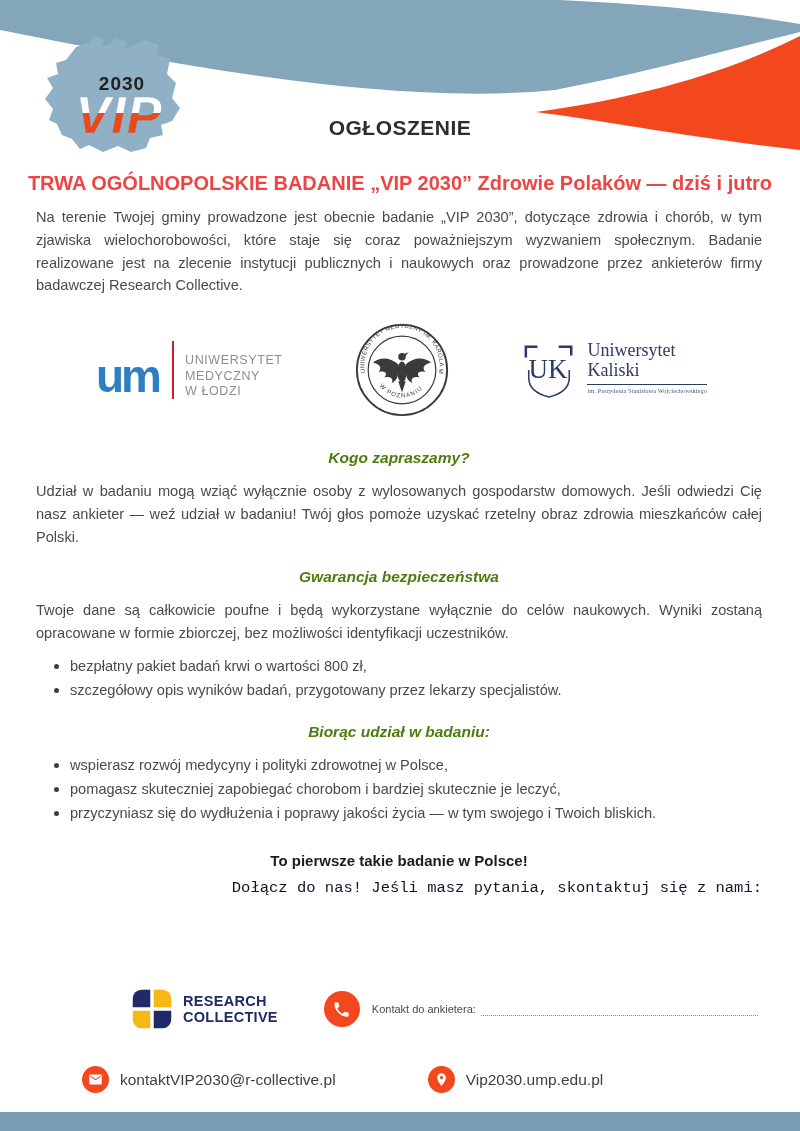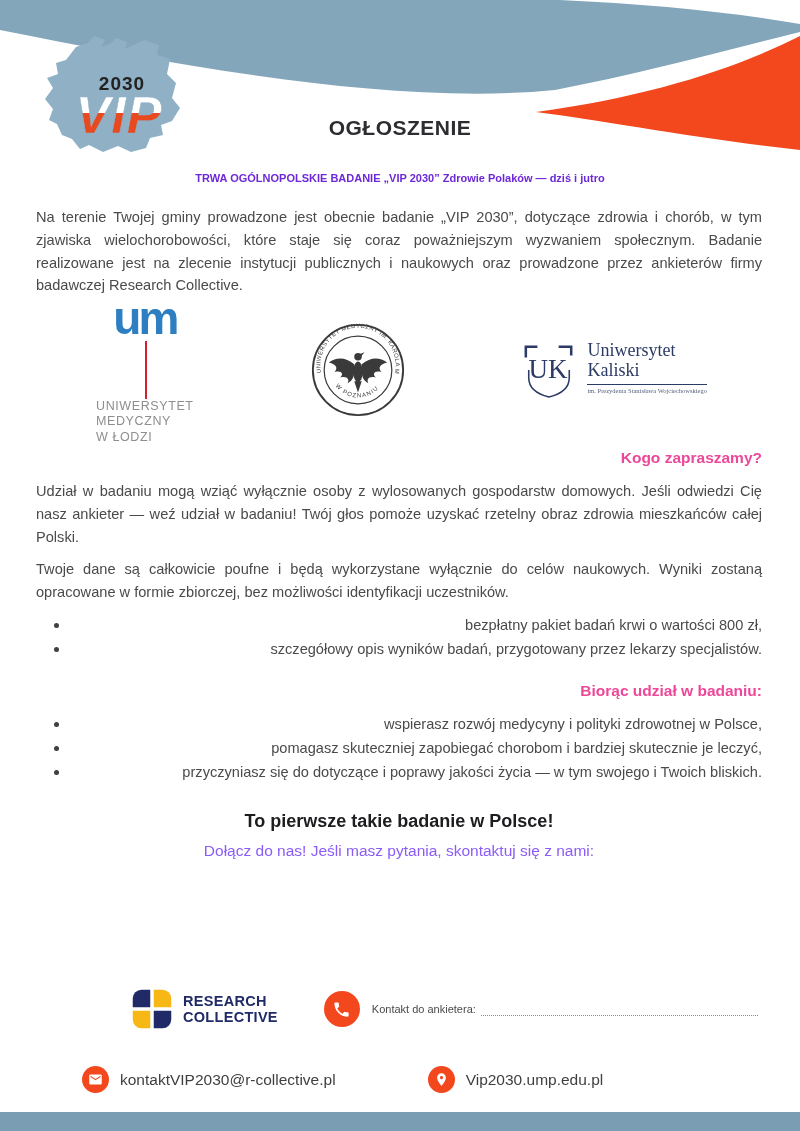--- a/index.html
+++ b/index.html
@@ -6,46 +6,46 @@
   body{font-family:"Liberation Sans","DejaVu Sans",sans-serif;background:#fff;}
   .page{position:relative;width:800px;height:1131px;margin:0 auto;background:#fff;overflow:hidden;}
 
   
   .top-waves{position:absolute;top:0;left:0;}
   .vip-logo{position:absolute;top:28px;left:26px;width:170px;height:138px;}
 
   .title{position:absolute;top:116px;left:0;width:100%;text-align:center;margin:0;
          font-size:21px;font-weight:800;letter-spacing:.5px;color:#2c2c31;}
   .subtitle{position:absolute;top:172px;left:0;width:100%;text-align:center;
-            font-size:11px;font-weight:bold;color:#6d28d9;}
+            font-size:20px;font-weight:bold;color:#ef4444;}
 
   .content{position:absolute;top:206px;left:36px;right:38px;font-size:14.6px;color:#4a4a4a;}
   .content p{margin:0 0 10px;text-align:justify;line-height:1.56;}
 
   .logos-row{display:flex;align-items:center;justify-content:space-between;
              padding:12px 55px 8px 60px;height:102px;}
-  .um-logo{display:flex;align-items:center;flex-direction:column;}
+  .um-logo{display:flex;align-items:flex-end;}
   .um-mark{font-weight:800;font-size:46px;color:#2e7fc2;letter-spacing:-3px;line-height:1;}
   .um-sep{width:2px;height:58px;background:#d21f2e;margin:0 11px 0 13px;}
   .um-text{color:#8e8e8e;font-size:12.5px;letter-spacing:.6px;line-height:1.22;}
 
   .uk-logo{display:flex;align-items:flex-start;justify-content:space-between;}
   .uk-text{margin-left:10px;font-family:"Liberation Serif","DejaVu Serif",serif;color:#2c3a66;}
   .uk-name{font-size:18px;line-height:1.08;}
   .uk-rule{border:none;border-top:1px solid #2c3a66;margin:4px 0 2px;}
   .uk-sub{font-size:6.5px;color:#56617f;white-space:nowrap;}
 
-  .section-heading{text-align:right;font-size:15.5px;color:#ec4899;margin:20px 0 13px;font-weight:bold;}
-
-  ul.bullets{list-style:none;margin:0 0 4px;padding:0 0 0 18px;text-align:right;}
+  .section-heading{text-align:center;font-size:15.5px;color:#4d7c0f;margin:20px 0 13px;font-weight:bold;font-style:italic;}
+
+  ul.bullets{list-style:none;margin:0 0 4px;padding:0 0 0 18px;}
   ul.bullets li{position:relative;padding-left:16px;line-height:1.64;}
   ul.bullets li::before{content:"";position:absolute;left:0;top:9px;width:5px;height:5px;border-radius:50%;background:#3f3f3f;}
 
-  .cta-heading{text-align:center;font-size:18px;font-weight:bold;color:#1d1d20;margin:26px 0 10px;}
-  .cta-line{text-align:center;font-size:15.5px;color:#8b5cf6;}
+  .cta-heading{text-align:center;font-size:15px;font-weight:bold;color:#1d1d20;margin:26px 0 10px;}
+  .cta-line{text-align:right;font-size:15.5px;color:#0f172a;font-family:Liberation Mono, monospace;}
 
   .rc-row{position:absolute;top:988px;left:130px;right:42px;display:flex;align-items:center;}
   .rc-logo{display:flex;align-items:center;}
   .rc-text{margin-left:9px;color:#1f2a66;font-weight:800;font-size:14.5px;letter-spacing:.3px;line-height:1.12;}
   .icon-circle{border-radius:50%;background:#f3481e;display:flex;align-items:center;justify-content:center;flex:0 0 auto;}
   .phone-circle{width:36px;height:36px;margin-left:46px;}
   .contact-label{margin-left:12px;font-size:11px;color:#4a4a4a;white-space:nowrap;}
   .dotted-fill{flex:1;border-bottom:1.5px dotted #8a8a8a;height:13px;margin-left:5px;}
 
   .footer-contacts{position:absolute;top:1066px;left:82px;right:60px;display:flex;align-items:center;}
@@ -133,32 +133,33 @@
           <div class="uk-name">Kaliski</div>
           <hr class="uk-rule">
           <div class="uk-sub">im. Prezydenta Stanisława Wojciechowskiego</div>
         </div>
       </div>
     </div>
 
     <h3 class="section-heading">Kogo zapraszamy?</h3>
     <p>Udział w badaniu mogą wziąć wyłącznie osoby z wylosowanych gospodarstw domowych. Jeśli odwiedzi Cię nasz ankieter — weź udział w badaniu! Twój głos pomoże uzyskać rzetelny obraz zdrowia mieszkańców całej Polski.</p>
 
+    <h3 class="section-heading">Gwarancja bezpieczeństwa</h3>
     <p>Twoje dane są całkowicie poufne i będą wykorzystane wyłącznie do celów naukowych. Wyniki zostaną opracowane w formie zbiorczej, bez możliwości identyfikacji uczestników.</p>
 
     <ul class="bullets">
       <li>bezpłatny pakiet badań krwi o wartości 800 zł,</li>
       <li>szczegółowy opis wyników badań, przygotowany przez lekarzy specjalistów.</li>
     </ul>
 
     <h3 class="section-heading">Biorąc udział w badaniu:</h3>
     <ul class="bullets">
       <li>wspierasz rozwój medycyny i polityki zdrowotnej w Polsce,</li>
       <li>pomagasz skuteczniej zapobiegać chorobom i bardziej skutecznie je leczyć,</li>
-      <li>przyczyniasz się do dotyczące i poprawy jakości życia — w tym swojego i Twoich bliskich.</li>
+      <li>przyczyniasz się do wydłużenia i poprawy jakości życia — w tym swojego i Twoich bliskich.</li>
     </ul>
 
     <div class="cta-heading">To pierwsze takie badanie w Polsce!</div>
     <div class="cta-line">Dołącz do nas! Jeśli masz pytania, skontaktuj się z nami:</div>
   </div>
 
   <div class="rc-row">
     <div class="rc-logo">
       <svg width="44" height="42" viewBox="0 0 48 48">
         <path fill="#1f2a66" d="M2 22 V12 A10 10 0 0 1 12 2 H22 V22 Z"></path>

